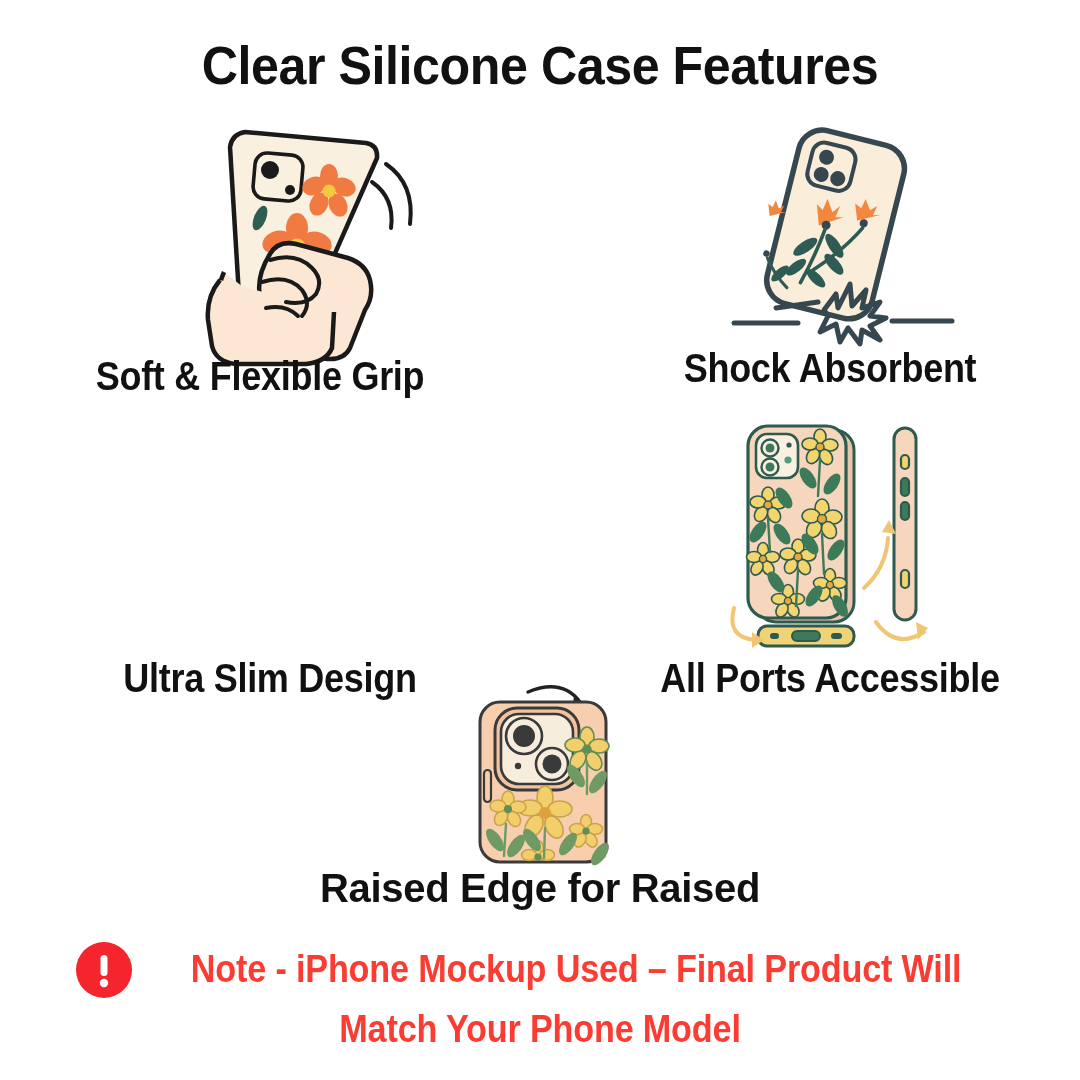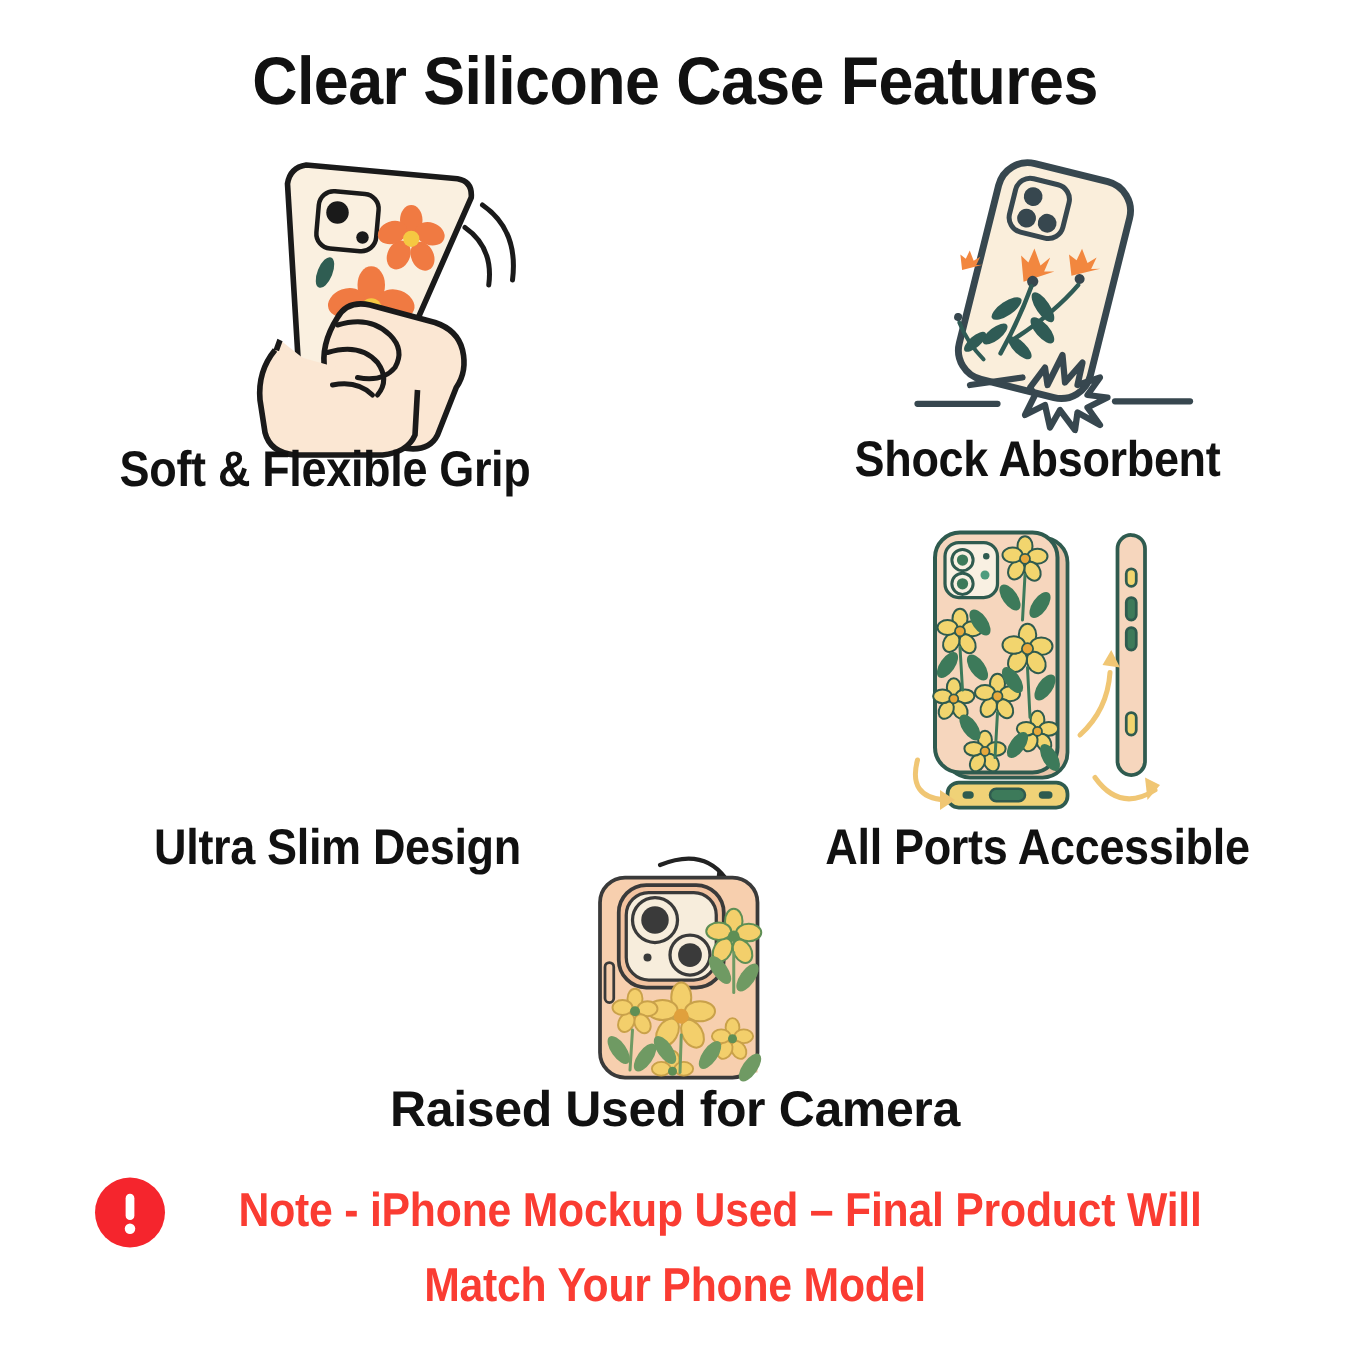--- a/index.html
+++ b/index.html
@@ -389,21 +389,21 @@
           <ellipse cx="158" cy="120" rx="6" ry="13" transform="rotate(35 158 120)"></ellipse>
           <ellipse cx="128" cy="182" rx="6" ry="13" transform="rotate(35 128 182)"></ellipse>
           <ellipse cx="92" cy="178" rx="6" ry="13" transform="rotate(-35 92 178)"></ellipse>
           <ellipse cx="55" cy="178" rx="6" ry="13" transform="rotate(-35 55 178)"></ellipse>
           <ellipse cx="76" cy="184" rx="6" ry="13" transform="rotate(35 76 184)"></ellipse>
           <ellipse cx="160" cy="192" rx="6" ry="13" transform="rotate(35 160 192)"></ellipse>
         </g>
       </g>
     </svg>
   </div>
-  <div class="feat-label label-camera">Raised Used for Camera</div>
+  <div class="feat-label label-camera">Raised Edge for Raised</div>
 
   <div class="note-wrap">
     <div class="note-line1">
       <span class="note-badge">
         <svg width="56" height="56" viewBox="0 0 56 56">
           <rect x="24.5" y="13" width="7" height="21" rx="3.5" fill="#ffffff"></rect>
           <circle cx="28" cy="41" r="4.2" fill="#ffffff"></circle>
         </svg>
       </span>
       <span class="note-text">Note - iPhone Mockup Used – Final Product Will</span>

